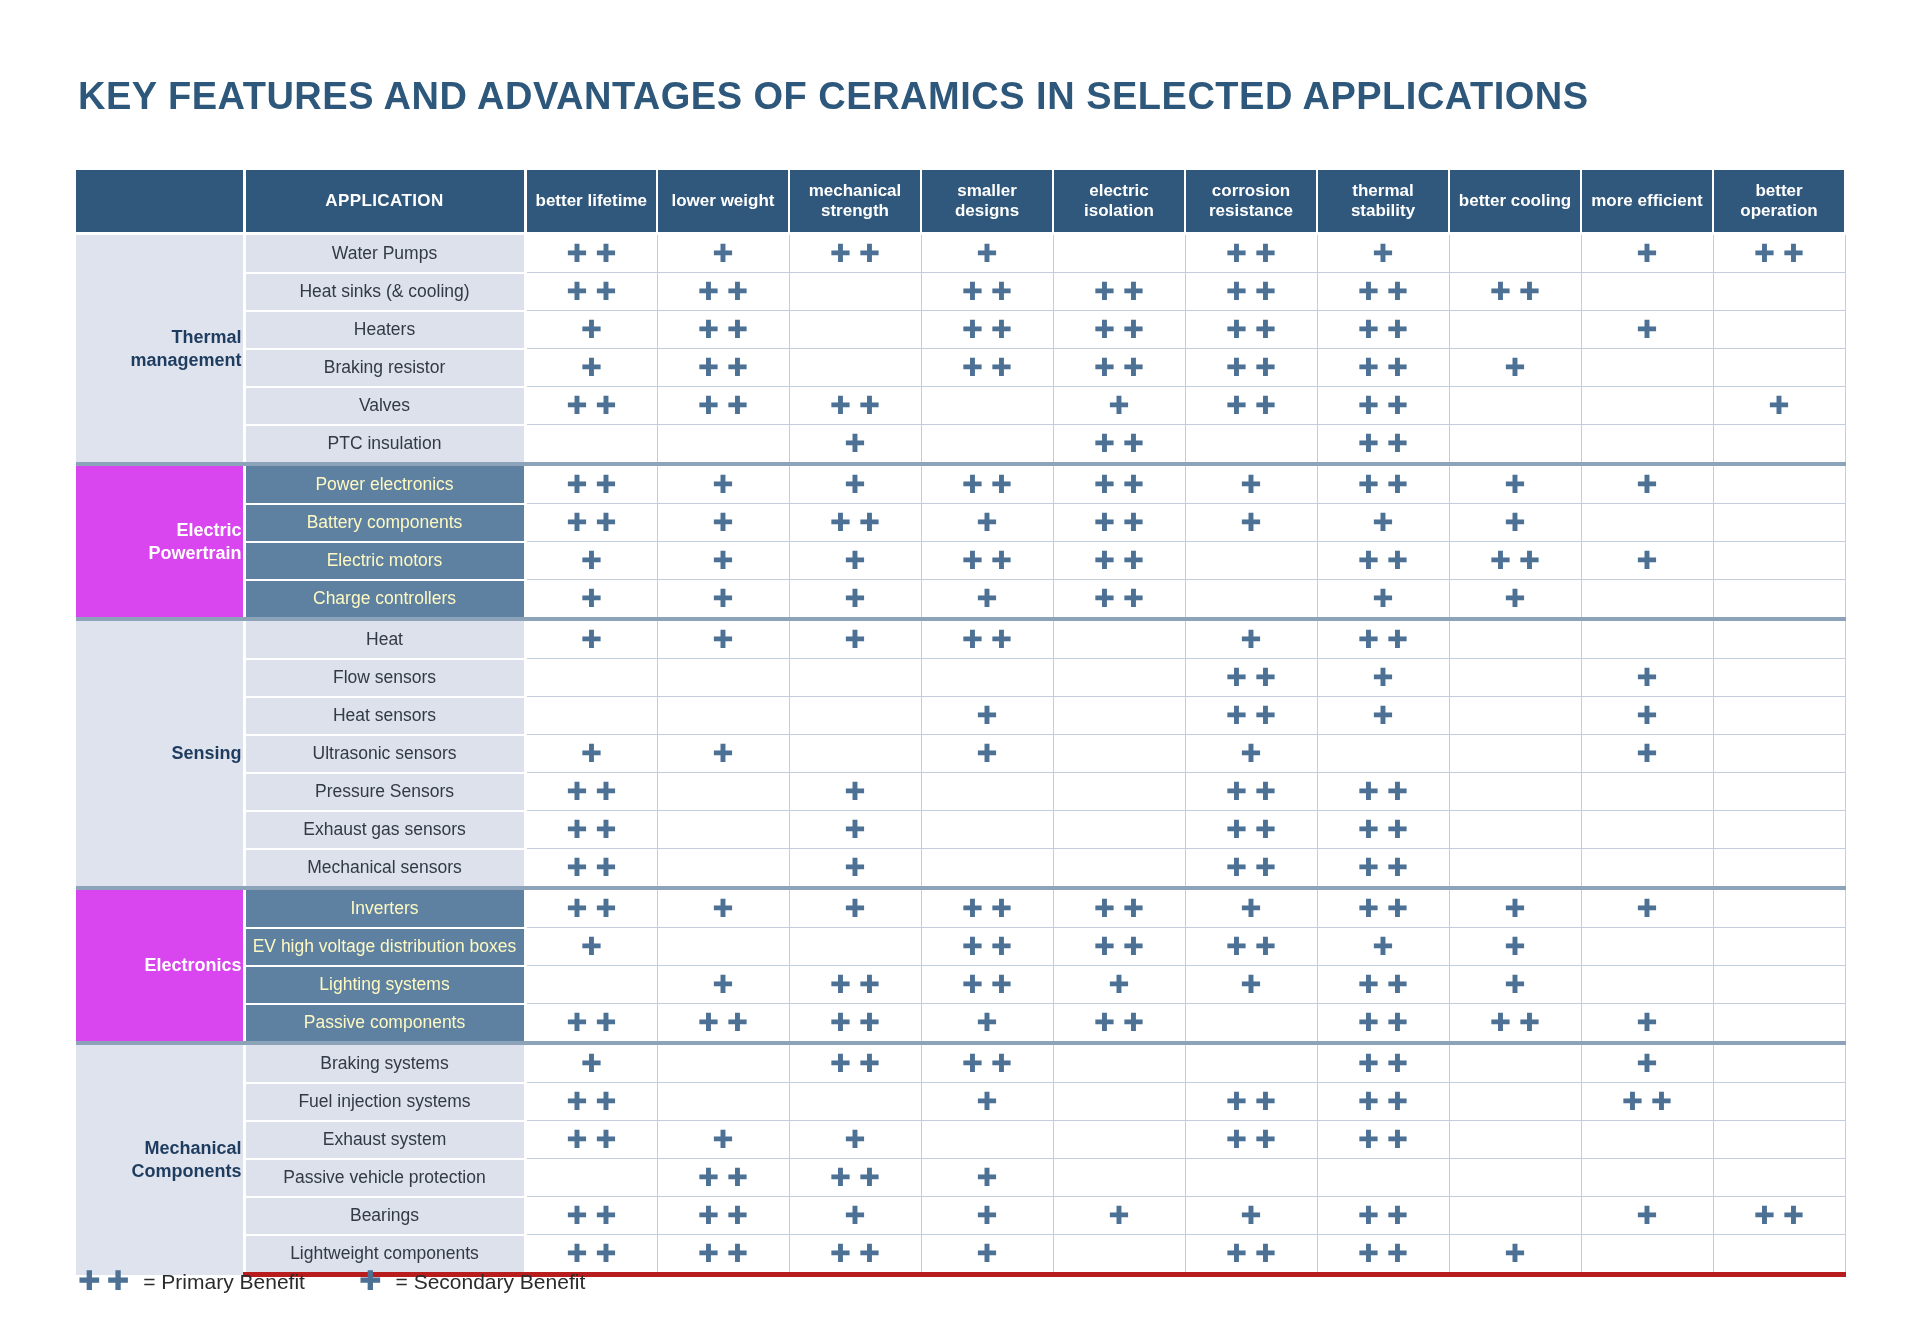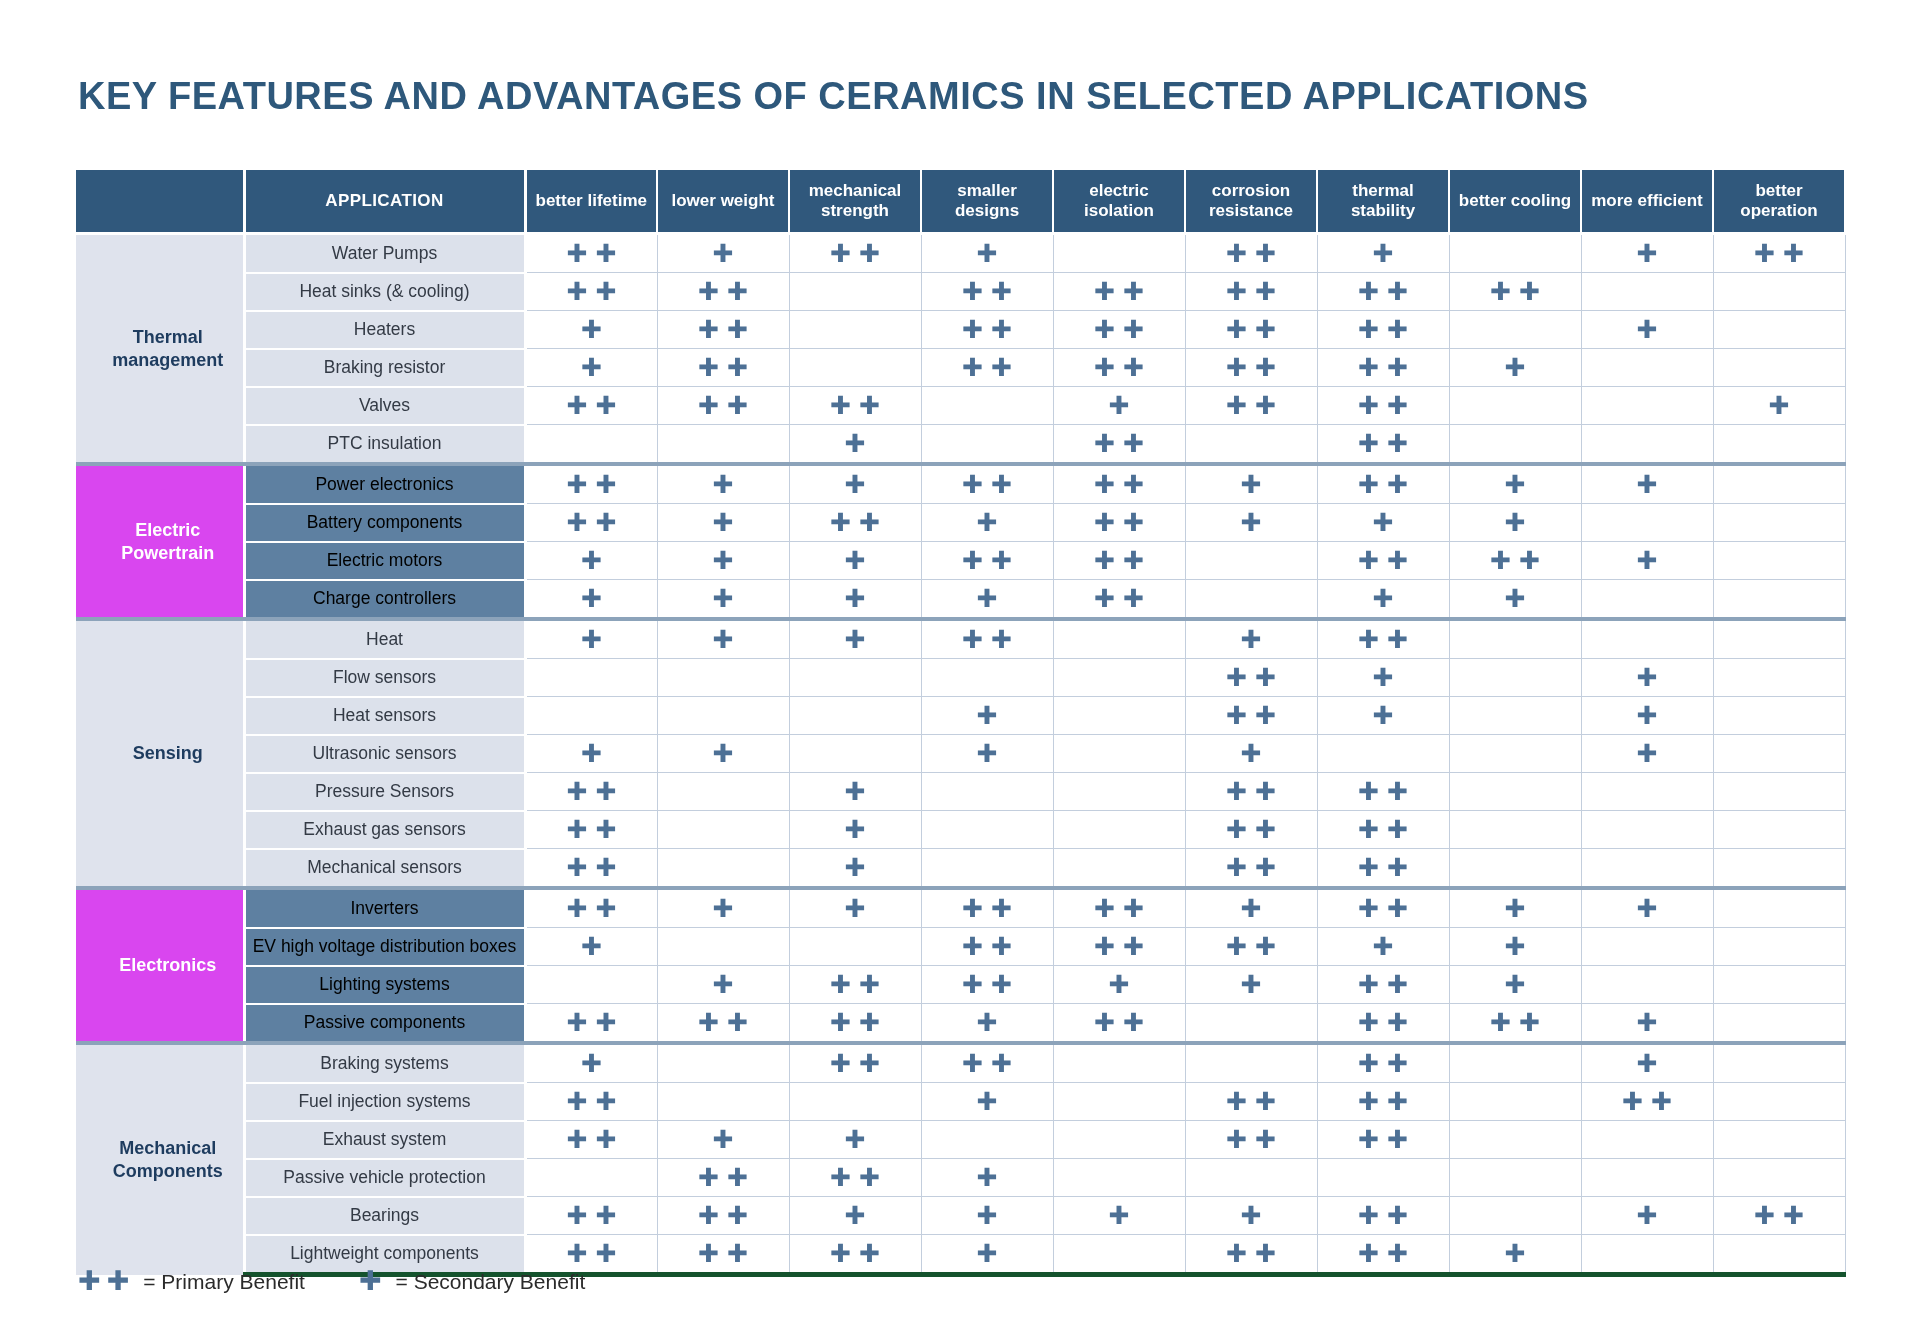--- a/index.html
+++ b/index.html
@@ -25,46 +25,46 @@
     border-left:2px solid #ffffff; border-right:2px solid #ffffff;
     border-bottom:3px solid #ffffff; padding:2px 3px;
   }
   thead th.corner { border-left:none; border-right:3px solid #ffffff; }
   thead th.app-h  { border-right:3px solid #ffffff; font-size:17px; letter-spacing:0.4px; }
 
   td { height:35px; vertical-align:middle; }
 
   td.cat {
     font-weight:bold; font-size:18px; line-height:1.25;
-    padding-left:18px; text-align:center;
+    padding-left:18px; text-align:right;
     border-right:3px solid #ffffff;
   }
   td.cat.light { background:#dfe3ed; color:#1e3c5f; }
   td.cat.dark  { background:#d946ef; color:#ffffff; }
 
   td.app {
     font-size:17.5px; text-align:center;
     border-top:2.5px solid #ffffff; border-bottom:2.5px solid #ffffff;
     border-left:3px solid #ffffff; border-right:3px solid #ffffff;
     padding:0 4px;
     margin-left:16px;
   }
   td.app.light { background:#dce1eb; color:#333a45; }
-  td.app.dark  { background:#5e80a1; color:#000000; }
+  td.app.dark  { background:#5e80a1; color:#fef9c3; }
 
   td.val {
     background:#ffffff; text-align:center;
     border:1.5px solid #c3cedd;
     line-height:1;
   }
   td.val .p { color:#4d7095; font-size:25px; line-height:1; }
   td.val .p + .p { margin-left:8px; }
 
   tr.gs td   { border-top:4px solid #8ca3ba; }
-  tr.last td { border-bottom:5px solid #14532d; }
+  tr.last td { border-bottom:5px solid #b91c1c; }
 
   .legend {
     position:absolute; left:78px; top:1268px;
     display:flex; align-items:center; font-size:21px; color:#2b2b2b;
   }
   .legend .lg-item { display:flex; align-items:center; margin-right:54px; }
   .legend .pp .p { color:#4d7095; font-size:27px; line-height:1; }
   .legend .pp .p + .p { margin-left:6px; }
   .legend .lg-t { margin-left:14px; }
 </style>

